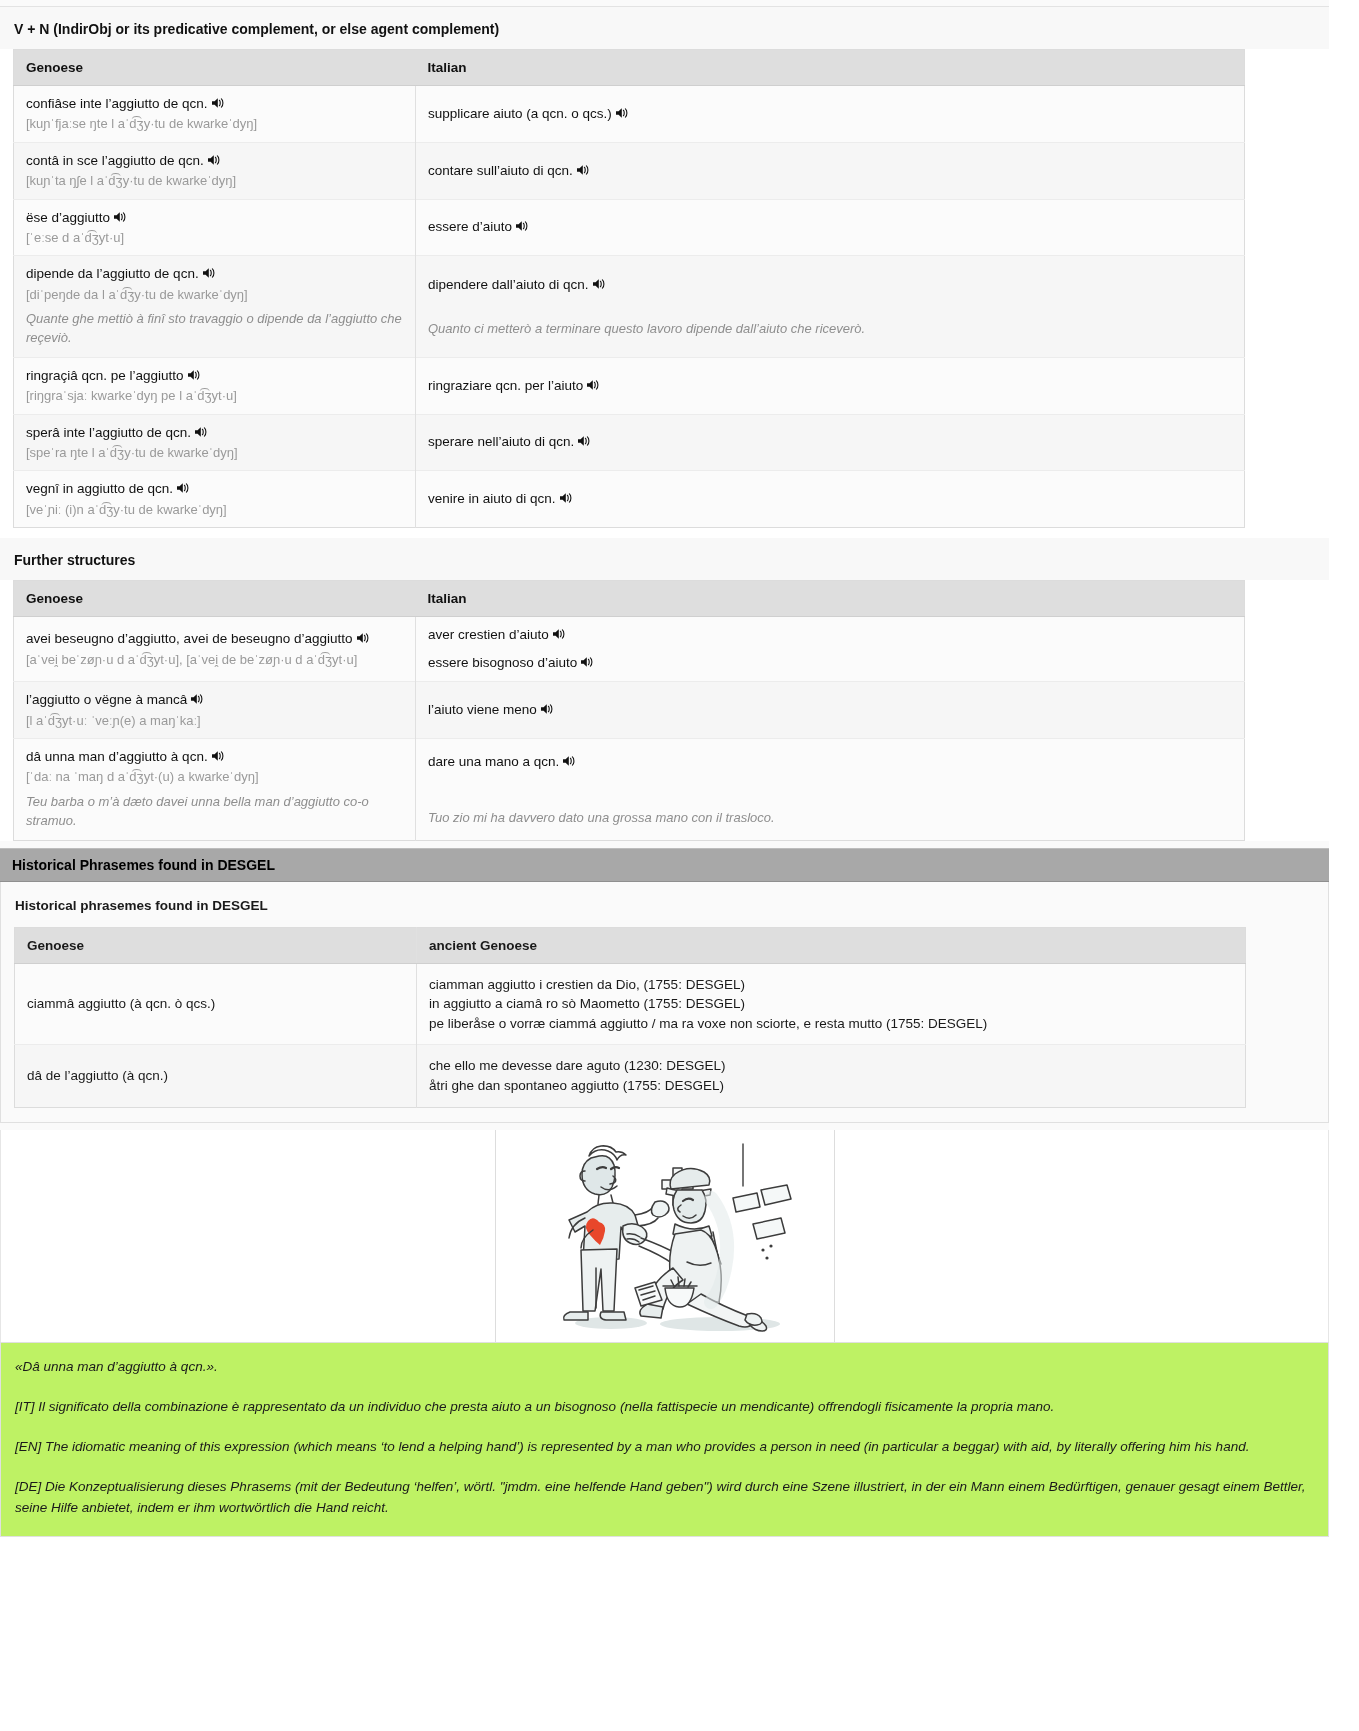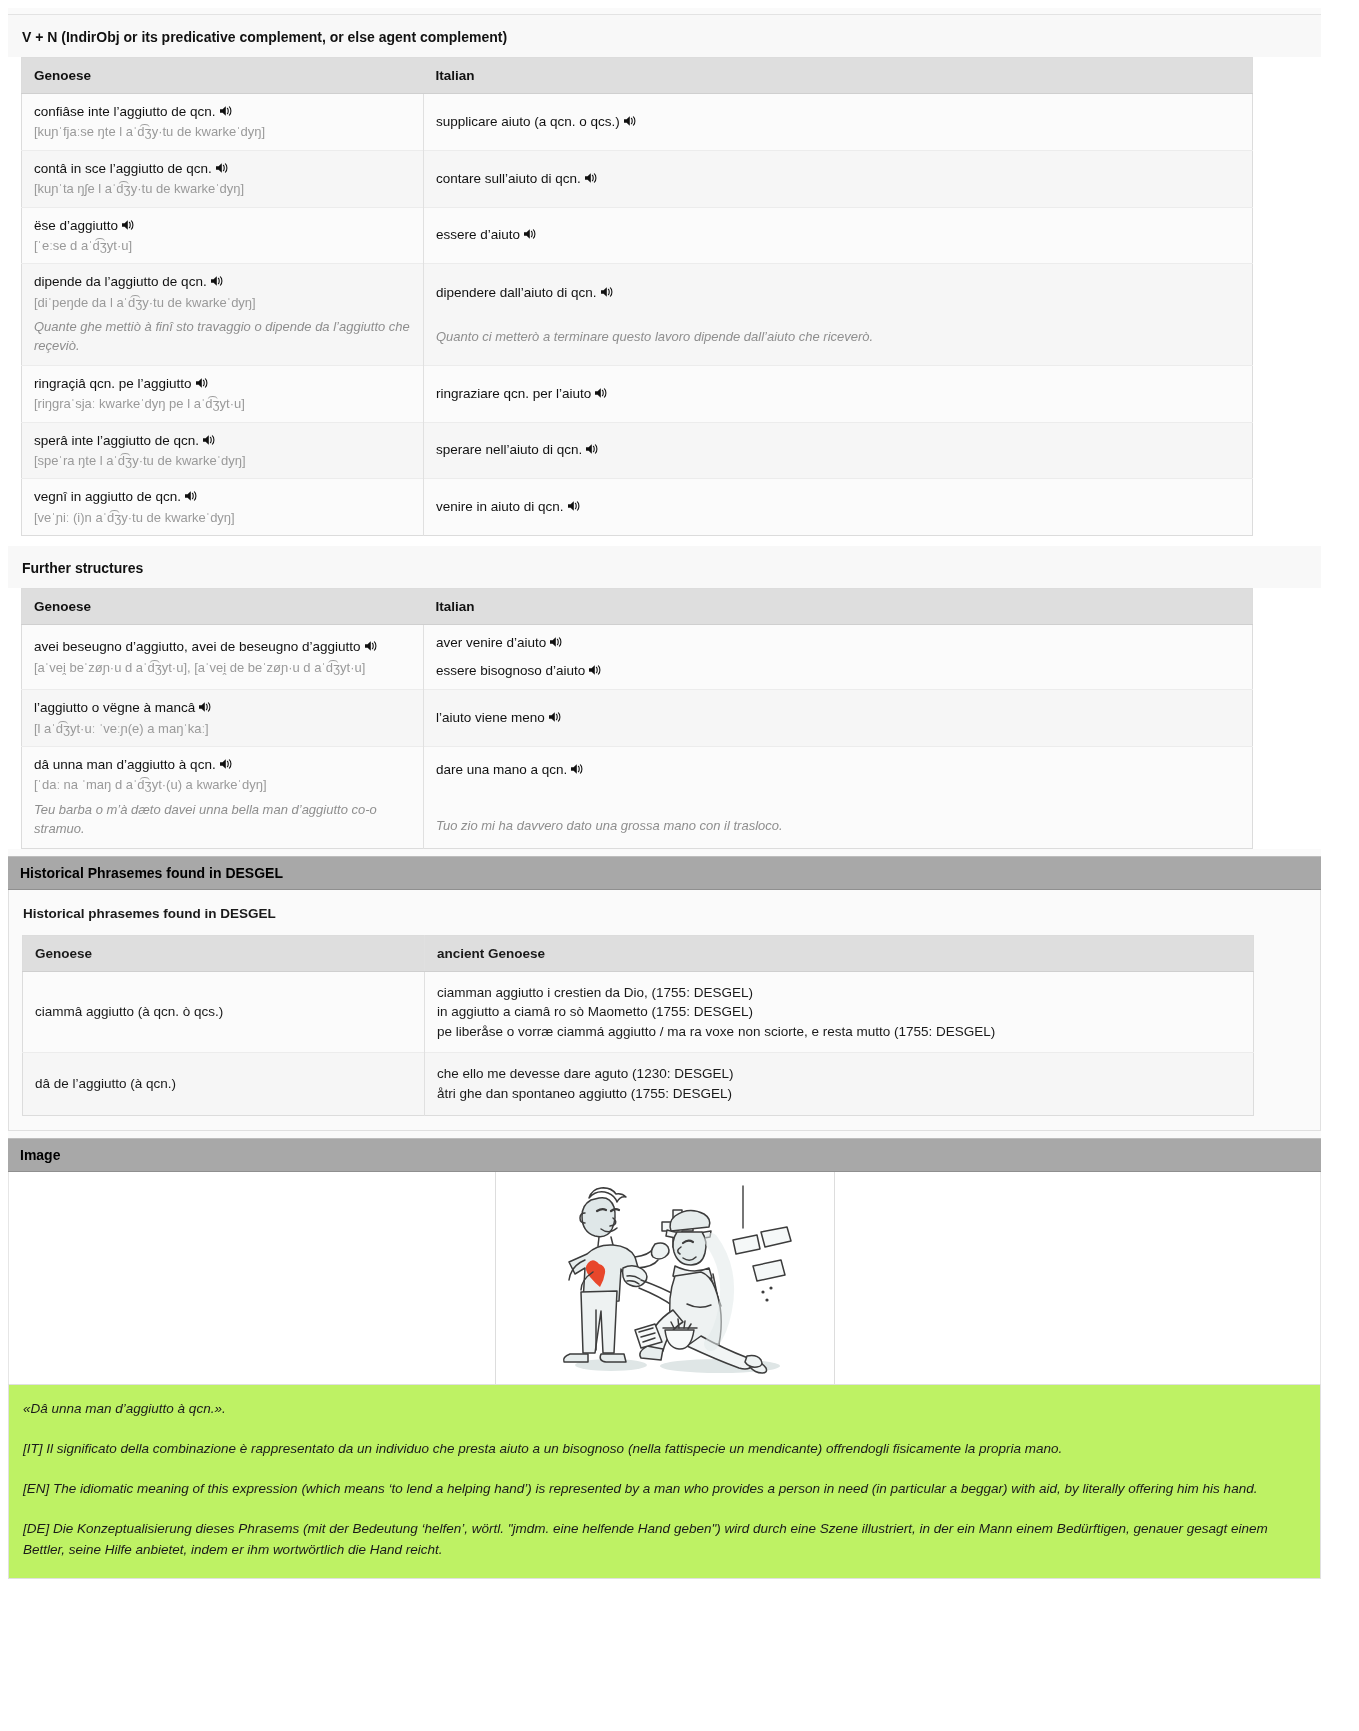--- a/index.html
+++ b/index.html
@@ -8,21 +8,21 @@
     background: #ffffff;
     font-family: "Liberation Sans", sans-serif;
   }
   body {
     width: 1359px;
     min-height: 1731px;
     color: #1a1a1a;
     font-size: 13.5px;
   }
 
-  .page { width: 1329px; padding: 8px; }
+  .page { width: 1329px; padding: 0; }
 
   
   .top-sliver { height: 7px; background: #fafafa; border-bottom: 1px solid #e3e3e3; }
 
   
   .section-title {
     font-weight: bold;
     font-size: 14px;
     padding: 14px 14px 12px 14px;
     color: #111;
@@ -297,21 +297,21 @@
         <tr>
           <td class="left-col">
             <div class="hw"><span>avei beseugno d’aggiutto, avei de beseugno d’aggiutto</span><span class="spk"><svg width="15" height="12" viewBox="0 0 15 12">
                   <path d="M1 4.2h2.6L6.8 1.2v9.6L3.6 7.8H1z" fill="#111"></path>
                   <path d="M8.4 3.3c1.1.8 1.1 4.6 0 5.4" stroke="#111" stroke-width="1.1" fill="none" stroke-linecap="round"></path>
                   <path d="M10.4 1.9c2 1.6 2 6.6 0 8.2" stroke="#111" stroke-width="1.1" fill="none" stroke-linecap="round"></path>
                 </svg></span></div>
             <div class="ipa">[aˈvei̯ beˈzøɲ·u d aˈd͡ʒyt·u], [aˈvei̯ de beˈzøɲ·u d aˈd͡ʒyt·u]</div>
           </td>
           <td>
-            <div class="it-main stack-line"><span>aver venire d’aiuto</span><span class="spk"><svg width="15" height="12" viewBox="0 0 15 12">
+            <div class="it-main stack-line"><span>aver crestien d’aiuto</span><span class="spk"><svg width="15" height="12" viewBox="0 0 15 12">
                   <path d="M1 4.2h2.6L6.8 1.2v9.6L3.6 7.8H1z" fill="#111"></path>
                   <path d="M8.4 3.3c1.1.8 1.1 4.6 0 5.4" stroke="#111" stroke-width="1.1" fill="none" stroke-linecap="round"></path>
                   <path d="M10.4 1.9c2 1.6 2 6.6 0 8.2" stroke="#111" stroke-width="1.1" fill="none" stroke-linecap="round"></path>
                 </svg></span></div>
             <div class="it-main stack-line"><span>essere bisognoso d’aiuto</span><span class="spk"><svg width="15" height="12" viewBox="0 0 15 12">
                   <path d="M1 4.2h2.6L6.8 1.2v9.6L3.6 7.8H1z" fill="#111"></path>
                   <path d="M8.4 3.3c1.1.8 1.1 4.6 0 5.4" stroke="#111" stroke-width="1.1" fill="none" stroke-linecap="round"></path>
                   <path d="M10.4 1.9c2 1.6 2 6.6 0 8.2" stroke="#111" stroke-width="1.1" fill="none" stroke-linecap="round"></path>
                 </svg></span></div>
           </td>
@@ -385,21 +385,20 @@
               <div>che ello me devesse dare aguto (1230: DESGEL)</div>
               <div>åtri ghe dan spontaneo aggiutto (1755: DESGEL)</div>
             </td>
           </tr>
         </tbody>
     </table>
   </div>
 
   <div class="divider-gap"></div>
 
-  <div class="band">Image</div>
 
   <div class="img-area">
     <div class="img-frame">
       <svg width="300" height="198" viewBox="0 0 300 198" aria-hidden="true">
         <g fill="none" stroke="#3c3c3c" stroke-width="1.5" stroke-linecap="round" stroke-linejoin="round">
 
           <ellipse cx="96" cy="185" rx="36" ry="6" fill="#dfe6e6" stroke="none"></ellipse>
           <ellipse cx="205" cy="186" rx="60" ry="7" fill="#dfe6e6" stroke="none"></ellipse>
 
           <path d="M76 20 q-9 5 -9 16 q0 16 13 20 q12 3 17 -7 q5 -11 2 -22 q-4 -11 -15 -9 z" fill="#dfe7e8"></path>

